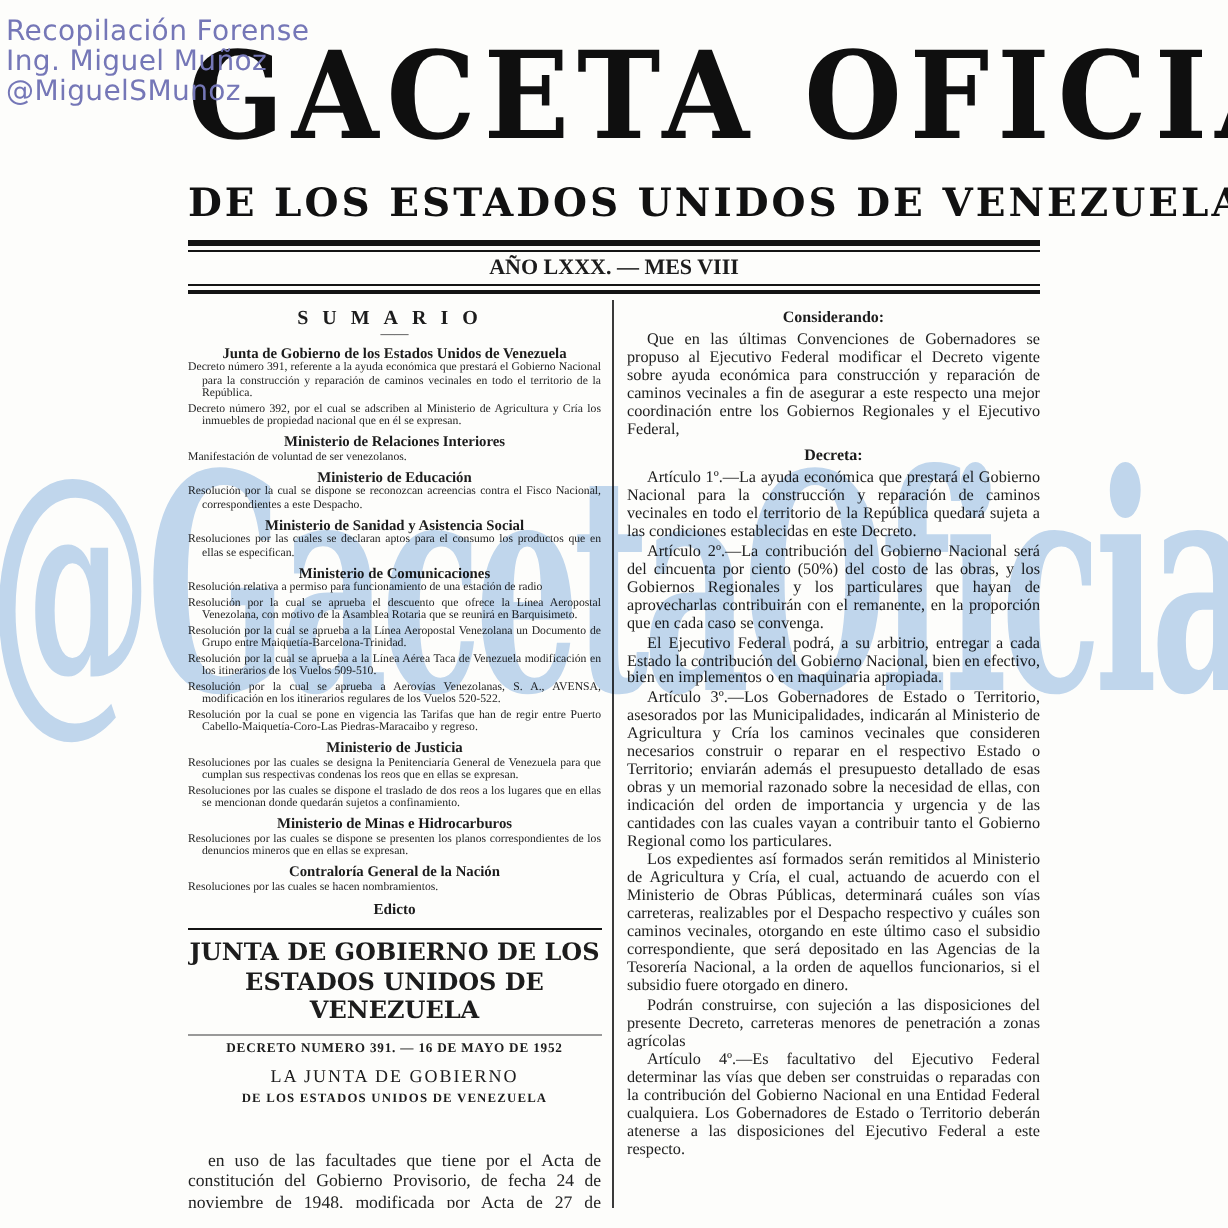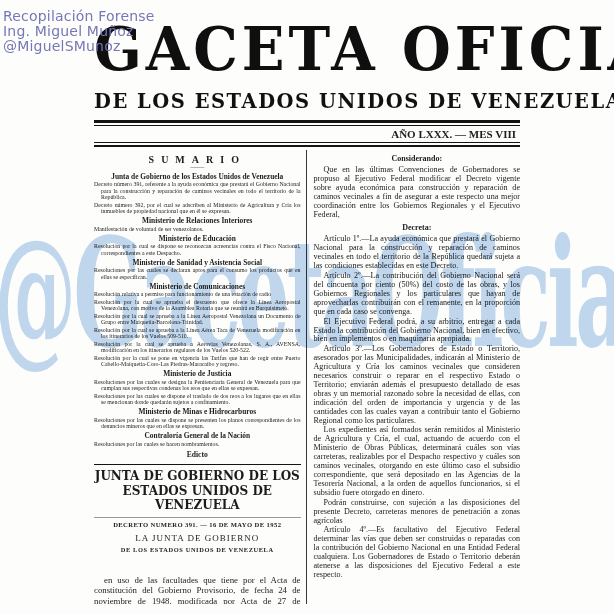--- a/index.html
+++ b/index.html
@@ -13,22 +13,22 @@
           font-size:14px;line-height:15px;color:#7577b7;letter-spacing:.2px;}
 
   
   .masthead{margin:0 94px;text-align:center;}
   .gaceta-title{margin-top:16px;font-family:"DejaVu Serif", serif;font-weight:bold;
                 font-size:56px;line-height:60px;letter-spacing:4px;color:#0f0f0f;
                 transform:scaleY(1.08);transform-origin:center top;white-space:nowrap;}
   .gaceta-sub{margin-top:14px;font-family:"DejaVu Serif", serif;font-weight:bold;
               font-size:19.5px;letter-spacing:1.5px;white-space:nowrap;color:#111;}
   .rule-heavy{margin:7px 94px 0 94px;border-top:3px solid #141414;border-bottom:1px solid #141414;height:2px;}
-  .dateline{margin:0 94px;display:flex;justify-content:flex-end;align-items:center;
-            padding:2px 4px 1px 4px;font-weight:bold;font-size:11px;white-space:nowrap;}
+  .dateline{margin:0 94px;display:flex;justify-content:flex-start;align-items:center;
+            padding:2px 4px 1px 4px;font-weight:bold;font-size:11px;white-space:nowrap;flex-direction:column;}
   .rule-double{margin:1px 94px 0 94px;border-top:1px solid #141414;border-bottom:2px solid #141414;height:2px;}
 
   
   .columns{margin:3px 94px 0 94px;display:flex;height:454px;overflow:hidden;}
   .col-left{width:208px;padding-right:5px;}
   .col-right{width:208px;border-left:1px solid #3a3a3a;padding-left:7px;}
 
   
   .sumario-title{text-align:center;font-weight:bold;font-size:10px;letter-spacing:7px;margin-top:4px;}
   .sumario-dash{text-align:center;font-size:7px;line-height:5px;color:#222;}

